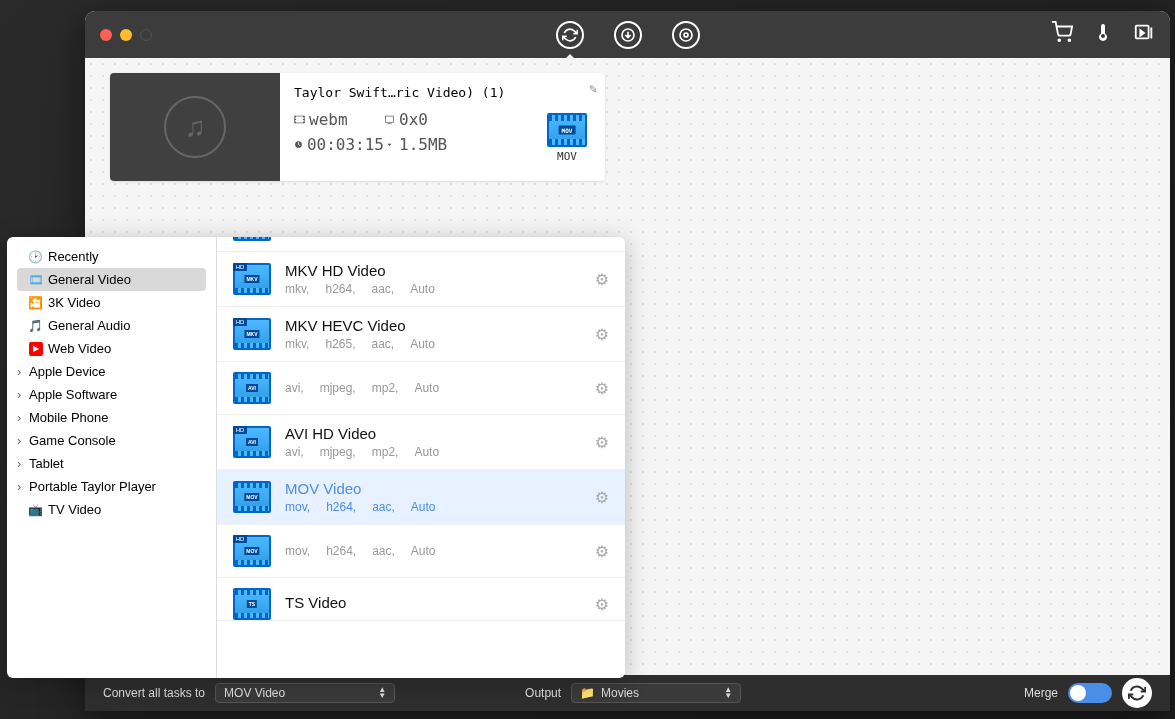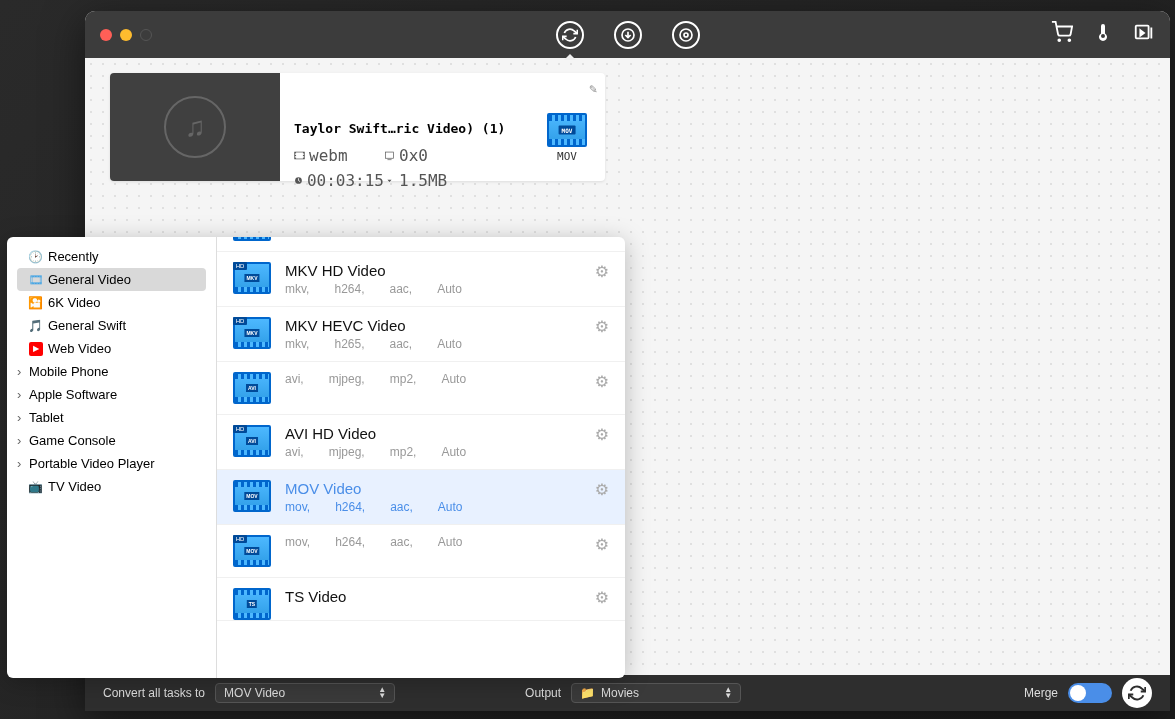--- a/index.html
+++ b/index.html
@@ -120,23 +120,22 @@
   font-size: 28px;
 }
 .card-body {
   flex: 1;
   padding: 12px 14px;
   font-family: monospace;
   position: relative;
 }
 .card-title {
   font-size: 13px;
-  font-weight: bold;
+  font-weight: normal;
   margin-bottom: 10px;
-  margin-top: 36px;
 }
 .card-meta {
   display: grid;
   grid-template-columns: 90px 90px;
   row-gap: 6px;
   font-size: 16px;
   color: #555;
 }
 .meta-item { display: flex; align-items: center; gap: 4px; }
 .edit-icon {
@@ -223,21 +222,21 @@
 .fp-icn { width: 14px; height: 14px; display: inline-flex; align-items: center; justify-content: center; font-size: 12px; }
 .fp-list {
   flex: 1;
   overflow-y: auto;
   position: relative;
 }
 .fp-list::-webkit-scrollbar { width: 14px; }
 .fp-list::-webkit-scrollbar-thumb { background: #bbb; border-radius: 7px; border: 3px solid #fff; }
 .fp-item {
   display: flex;
-  align-items: flex-start;
+  align-items: center;
   padding: 10px 16px;
   border-bottom: 1px solid #f0f0f0;
   gap: 14px;
   cursor: pointer;
   position: relative;
 }
 .fp-item.selected {
   background: #e8f1ff;
 }
 .fp-item.selected .fp-name { color: #4a8ee8; }
@@ -281,21 +280,21 @@
   height: 8px;
   left: -2px;
   top: -2px;
   display: flex;
   align-items: center;
   justify-content: center;
   border-radius: 1px;
 }
 .fp-text { flex: 1; }
 .fp-name { font-size: 15px; color: #111; margin-bottom: 3px; }
-.fp-sub { font-size: 12px; color: #999; display: flex; gap: 25px; }
+.fp-sub { font-size: 12px; color: #999; display: flex; gap: 16px; }
 .fp-gear {
   color: #aaa;
   font-size: 16px;
   cursor: pointer;
 }
 .fp-tail {
   position: absolute;
   bottom: -8px;
   left: 298px;
   width: 0;
@@ -502,44 +501,47 @@
       <div class="fp-cat">
         <span class="fp-icn">🕑</span>
         <span>Recently</span>
       </div>
       <div class="fp-cat selected">
         <span class="fp-icn" style="color: rgb(46, 157, 230);">🎞</span>
         <span>General Video</span>
       </div>
       <div class="fp-cat">
         <span class="fp-icn">🎦</span>
-        <span>6K Video</span>
+        <span>3K Video</span>
       </div>
       <div class="fp-cat">
         <span class="fp-icn" style="color: rgb(46, 157, 230);">🎵</span>
-        <span>General Swift</span>
+        <span>General Audio</span>
       </div>
       <div class="fp-cat">
         <span class="fp-icn" style="background: rgb(255, 0, 0); color: rgb(255, 255, 255); border-radius: 2px; font-size: 8px;">▶</span>
         <span>Web Video</span>
       </div>
       <div class="fp-cat expandable">
-        <span>Mobile Phone</span>
+        <span>Apple Device</span>
       </div>
       <div class="fp-cat expandable">
         <span>Apple Software</span>
       </div>
       <div class="fp-cat expandable">
-        <span>Tablet</span>
+        <span>Mobile Phone</span>
       </div>
       <div class="fp-cat expandable">
         <span>Game Console</span>
       </div>
       <div class="fp-cat expandable">
-        <span>Portable Video Player</span>
+        <span>Tablet</span>
+      </div>
+      <div class="fp-cat expandable">
+        <span>Portable Taylor Player</span>
       </div>
       <div class="fp-cat">
         <span class="fp-icn">📺</span>
         <span>TV Video</span>
       </div>
     </div>
   <div class="fp-list" id="fp-list">
       <div class="fp-item hd" style="padding-top: 0px; margin-top: -28px;">
         <div class="fp-item-icon"></div>
       </div>

